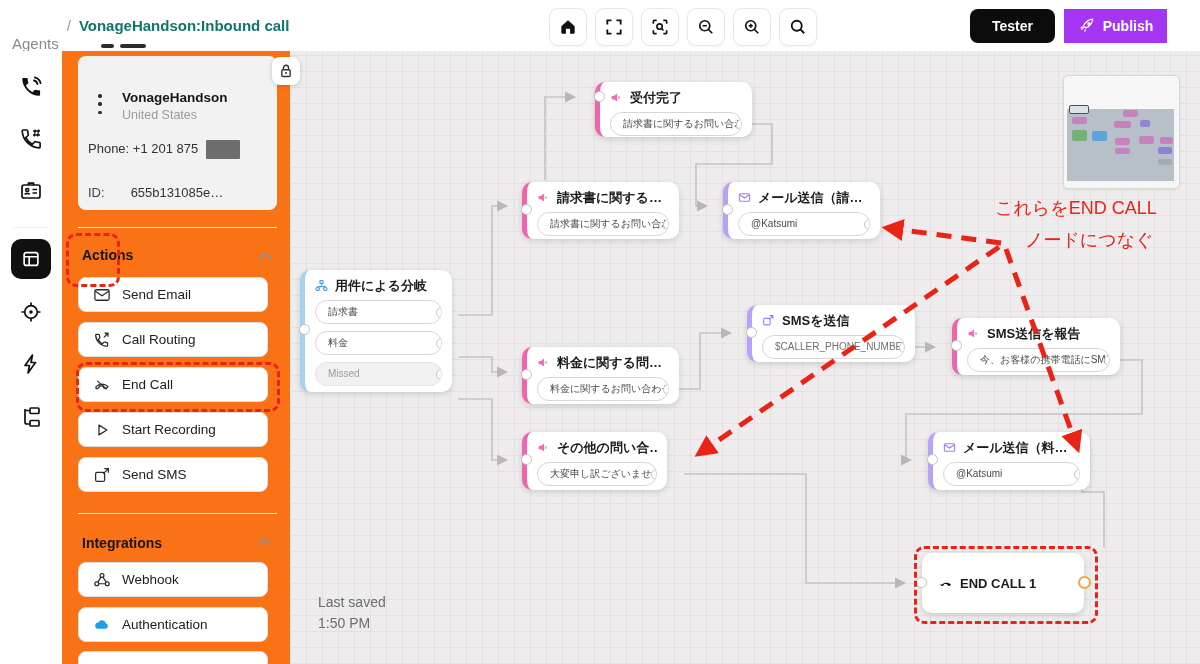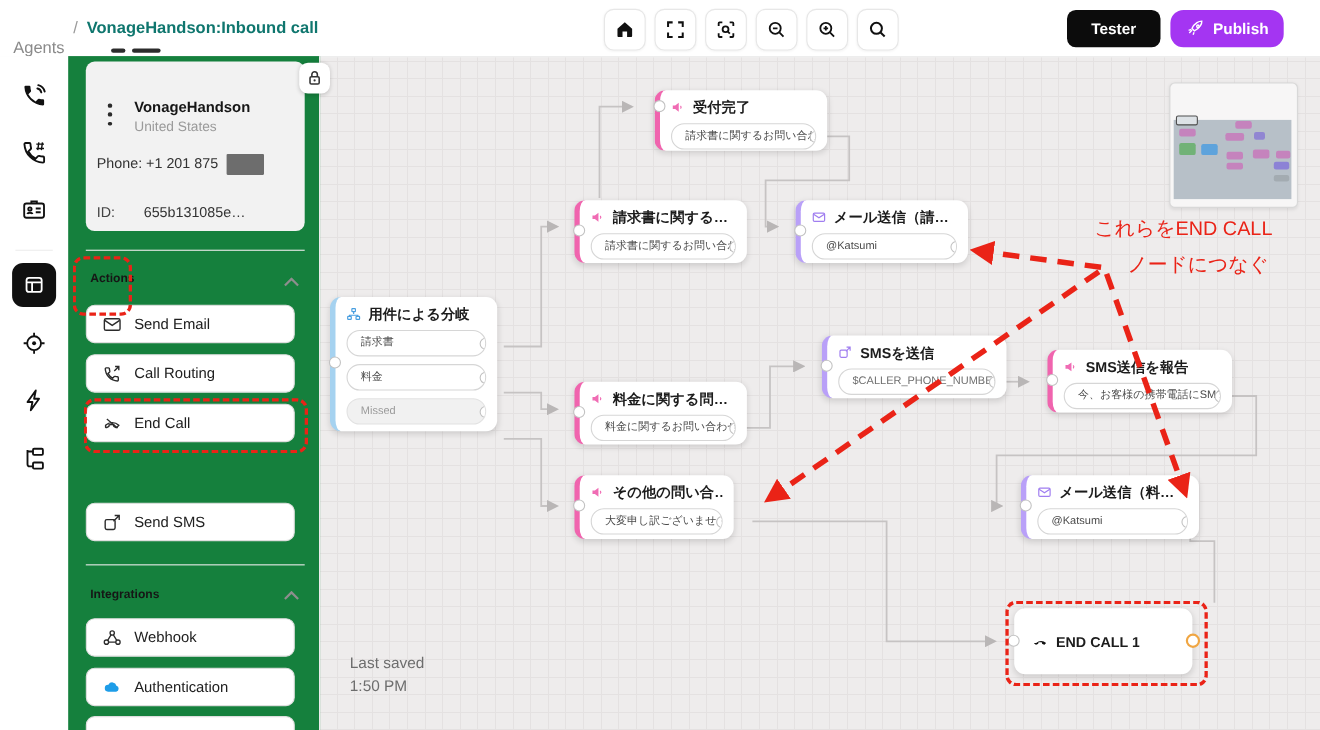--- a/index.html
+++ b/index.html
@@ -11,44 +11,44 @@
   .topbar{position:absolute;left:0;top:0;width:1200px;height:51px;background:#fff;
     border-bottom:1px solid #ececec;z-index:10;}
   .crumb{position:absolute;left:12px;top:0;height:51px;display:flex;align-items:center;gap:8px;font-size:15px;}
   .crumb .root{color:#8a8a8a;margin-top:36px;}
   .crumb .sep{color:#9a9a9a;}
   .crumb .cur{color:#0f766e;font-weight:700;}
   .tbtn{position:absolute;top:8px;width:36px;height:36px;border:1px solid #e7e7e7;border-radius:9px;
     background:#fff;display:flex;align-items:center;justify-content:center;box-shadow:0 1px 2px rgba(0,0,0,.04);}
   .btn-tester{position:absolute;left:970px;top:9px;width:85px;height:34px;border-radius:8px;background:#0c0c0c;
     color:#fff;font-weight:700;font-size:14px;display:flex;align-items:center;justify-content:center;}
-  .btn-publish{position:absolute;left:1064px;top:9px;width:103px;height:34px;border-radius:12px;background:#a435f2;
+  .btn-publish{position:absolute;left:1064px;top:9px;width:103px;height:34px;border-radius:0;background:#a435f2;
     color:#fff;font-weight:700;font-size:14px;display:flex;align-items:center;justify-content:center;gap:7px;}
 
   
   .rail{position:absolute;left:0;top:51px;width:62px;height:613px;background:#fff;border-right:1px solid #ececec;z-index:10;}
   .rail-item{position:absolute;left:19px;width:24px;height:24px;color:#141414;}
   .rail-divider{position:absolute;left:14px;top:176px;width:34px;height:1px;background:#ededed;}
   .rail-active{position:absolute;left:11px;top:188px;width:40px;height:40px;background:#101010;border-radius:10px;
     display:flex;align-items:center;justify-content:center;color:#fff;}
 
   
-  .panel{position:absolute;left:62px;top:51px;width:228px;height:613px;background:#15803d;border-right:1px solid #ececec;z-index:10;}
+  .panel{position:absolute;left:62px;top:51px;width:228px;height:613px;background:#f97316;border-right:1px solid #ececec;z-index:10;}
   .clip-bar{position:absolute;background:#2c2c2c;border-radius:2px;height:4px;top:-7px;}
   .agent-card{position:absolute;left:16px;top:5px;width:199px;height:154px;background:#f2f2f2;border-radius:8px;}
   .kebab{position:absolute;left:20px;top:38px;width:4px;height:20px;display:flex;flex-direction:column;justify-content:space-between;}
   .kebab i{width:3.5px;height:3.5px;border-radius:50%;background:#2b2b2b;}
   .agent-name{position:absolute;left:44px;top:34px;font-size:13.5px;font-weight:700;color:#161616;}
   .agent-country{position:absolute;left:44px;top:52px;font-size:12.5px;color:#9a9a9a;}
   .agent-phone{position:absolute;left:10px;top:84px;font-size:13px;color:#333;}
   .redact{display:inline-block;width:34px;height:19px;background:#6d6d6d;vertical-align:middle;margin-left:4px;border-radius:1px;}
   .agent-id{position:absolute;left:10px;top:129px;font-size:13px;color:#444;}
   .agent-id b{font-weight:400;color:#333;margin-left:26px;}
   .pdivider{position:absolute;left:16px;width:199px;height:1px;background:#ececec;}
-  .sec-head{position:absolute;left:20px;font-size:11px;font-weight:700;color:#161616;}
+  .sec-head{position:absolute;left:20px;font-size:14px;font-weight:700;color:#161616;}
   .sec-chev{position:absolute;left:196px;width:14px;height:9px;color:#8e8e8e;}
   .abtn{position:absolute;left:16px;width:190px;height:35px;border:1px solid #dedede;border-radius:8px;background:#fff;
     display:flex;align-items:center;gap:11px;padding-left:14px;box-sizing:border-box;font-size:13.5px;color:#202020;}
   .abtn .aicon{width:18px;height:18px;color:#2b2b2b;flex:0 0 auto;}
   .lockbtn{position:absolute;left:272px;top:57px;width:28px;height:28px;background:#fff;border-radius:8px;
     box-shadow:0 1px 4px rgba(0,0,0,.18);z-index:12;display:flex;align-items:center;justify-content:center;}
 
   
   .canvas{position:absolute;left:290px;top:51px;width:910px;height:613px;background:#eeecec;
     background-image:repeating-linear-gradient(0deg,#e4e1e1 0 1px,transparent 1px 16px),
@@ -480,20 +480,26 @@
         </svg>
       <span>Call Routing</span>
     </div>
     <div class="abtn" style="top:316px">
       <svg class="aicon" viewBox="0 0 24 24" fill="none" stroke="currentColor" stroke-width="1.7">
           <path d="M4 14.2c4.5-4.3 11.5-4.3 16 0l-2 2.2c-.5.5-1.2.6-1.8.3l-1.7-.9c-.4-.2-.7-.6-.7-1.1v-1.1a11 11 0 0 0-5.6 0v1.1c0 .5-.3.9-.7 1.1l-1.7.9c-.6.3-1.3.2-1.8-.3z"></path>
           <path d="M5.5 6.5l13 11" stroke-width="1.5"></path>
         </svg>
       <span>End Call</span>
     </div>
+    <div class="abtn" style="top:361px">
+      <svg class="aicon" viewBox="0 0 24 24" fill="none" stroke="currentColor" stroke-width="1.7" stroke-linejoin="round">
+          <path d="M8 5.5v13l10.5-6.5z"></path>
+        </svg>
+      <span>Start Recording</span>
+    </div>
     <div class="abtn" style="top:406px">
       <svg class="aicon" viewBox="0 0 24 24" fill="none" stroke="currentColor" stroke-width="1.7">
           <rect x="3.5" y="8.5" width="12" height="12" rx="2"></rect>
           <path d="M13.5 10.5L20.5 3.5M15 3.5h5.5V9"></path>
         </svg>
       <span>Send SMS</span>
     </div>
 
     <div class="pdivider" style="top:462px"></div>
 

